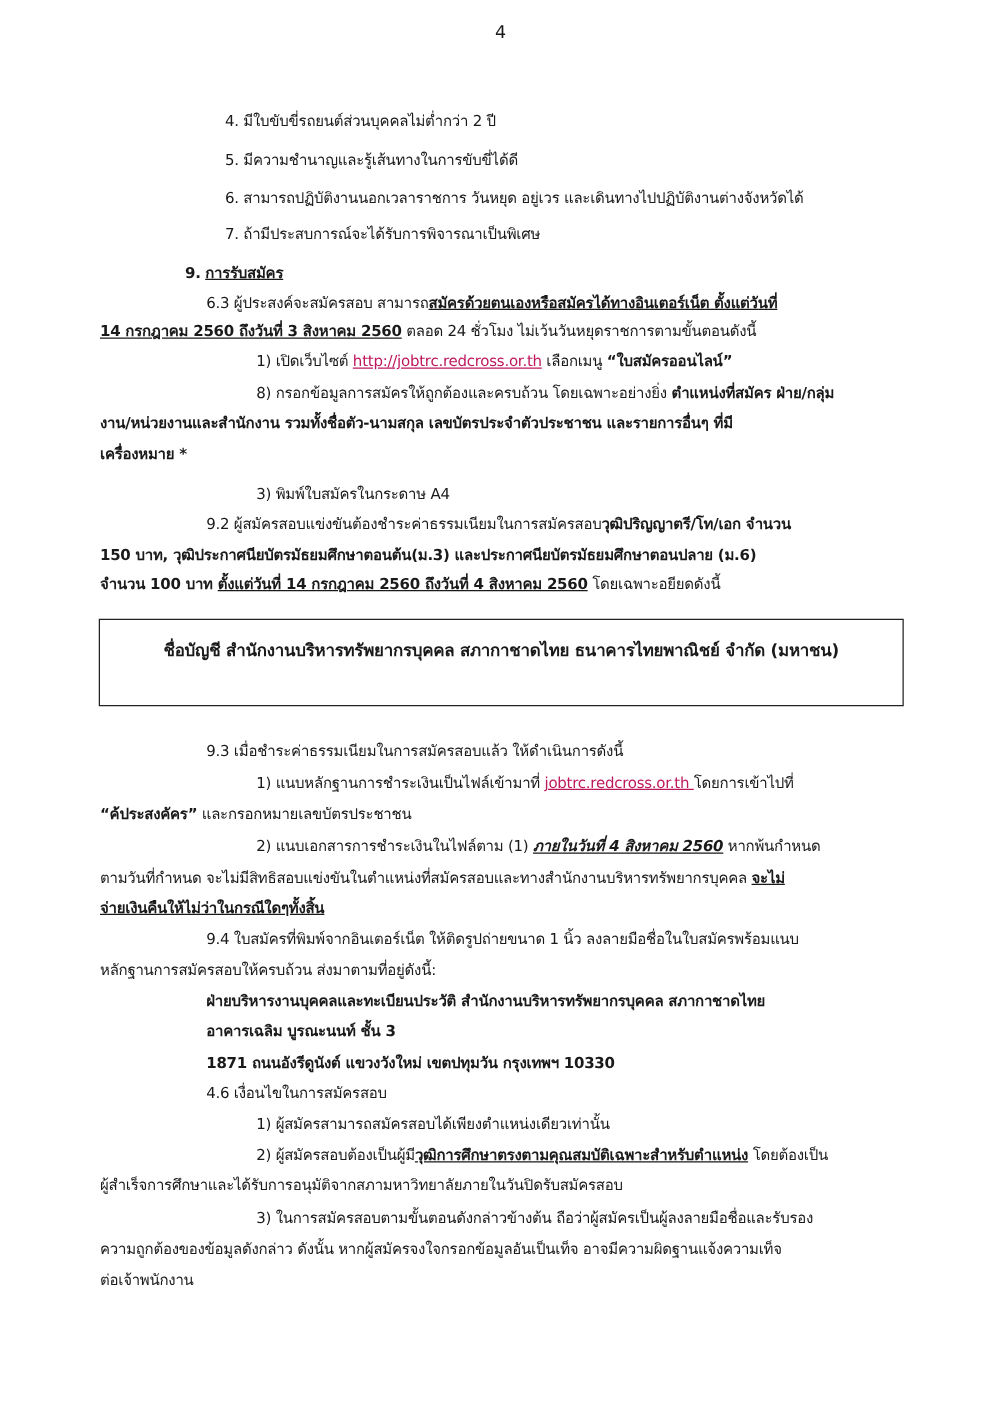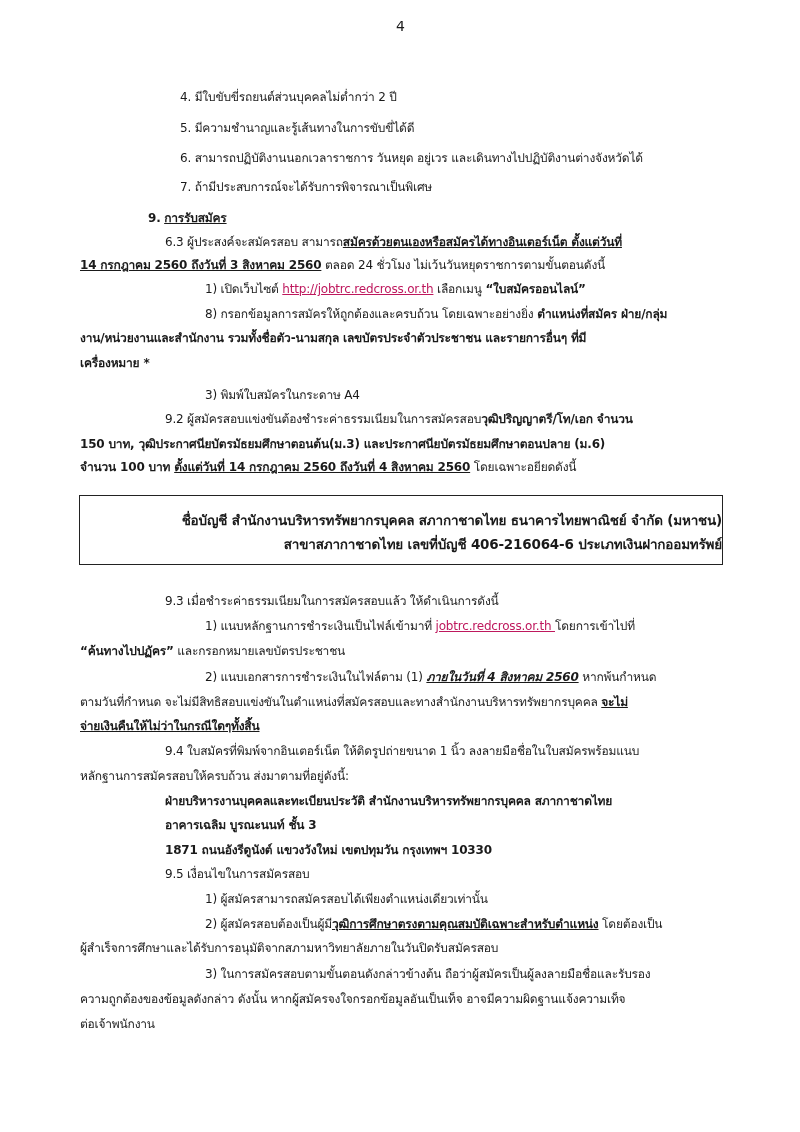--- a/index.html
+++ b/index.html
@@ -14,21 +14,21 @@
   }
   .b { font-weight: bold; }
   .u { text-decoration: underline; }
   .link { color: #be185d; text-decoration: underline; }
   .page-num { position: absolute; left: 396px; top: 18px; font-size: 14px; }
   .box {
     position: absolute; left: 79px; top: 495px; width: 644px; height: 70px;
     border: 1.5px solid #222; box-sizing: border-box;
   }
   .box .bl {
-    position: absolute; left: 0; right: 0; text-align: right; font-weight: bold;
+    position: absolute; left: 0; right: 0; text-align: center; font-weight: bold;
     font-size: 13.5px; white-space: nowrap; letter-spacing: -0.2px;
   }
 </style>
 </head>
 <body>
 
 <div class="page-num">4</div>
 
 <div class="line" style="left:180px;top:87px;">4. มีใบขับขี่รถยนต์ส่วนบุคคลไม่ต่ำกว่า 2 ปี</div>
 <div class="line" style="left:180px;top:118px;">5. มีความชำนาญและรู้เส้นทางในการขับขี่ได้ดี</div>
@@ -59,45 +59,44 @@
 <div class="line" style="left:165px;top:409px;">
   <span>9.2  ผู้สมัครสอบแข่งขันต้องชำระค่าธรรมเนียมในการสมัครสอบ</span><span class="b">วุฒิปริญญาตรี/โท/เอก จำนวน</span>
 </div>
 <div class="line b" style="left:80px;top:434px;">150 บาท,    วุฒิประกาศนียบัตรมัธยมศึกษาตอนต้น(ม.3) และประกาศนียบัตรมัธยมศึกษาตอนปลาย (ม.6)</div>
 <div class="line" style="left:80px;top:457px;">
   <span class="b">จำนวน 100 บาท  </span><span class="b u">ตั้งแต่วันที่ 14 กรกฎาคม 2560 ถึงวันที่ 4 สิงหาคม 2560</span><span>  โดยเฉพาะอยียดดังนี้</span>
 </div>
 
 <div class="box">
   <div class="bl" style="top:13px;">ชื่อบัญชี สำนักงานบริหารทรัพยากรบุคคล สภากาชาดไทย ธนาคารไทยพาณิชย์ จำกัด (มหาชน)</div>
-  <div class="bl" style="top:37px;">สาขาสภากาชาดไทย เลขที่บัญชี 406-216064-6 ประเภทเงินฝากออมทรัพย์</div>
 </div>
 
 <div class="line" style="left:165px;top:591px;">9.3 เมื่อชำระค่าธรรมเนียมในการสมัครสอบแล้ว ให้ดำเนินการดังนี้</div>
 <div class="line" style="left:205px;top:616px;">
   <span>1) แนบหลักฐานการชำระเงินเป็นไฟล์เข้ามาที่ </span><a class="link">jobtrc.redcross.or.th </a><span>โดยการเข้าไปที่</span>
 </div>
 <div class="line" style="left:80px;top:641px;">
-  <span class="b">“ค้นทางไปปฏัคร”</span><span> และกรอกหมายเลขบัตรประชาชน</span>
+  <span class="b">“ค้ประสงคัคร”</span><span> และกรอกหมายเลขบัตรประชาชน</span>
 </div>
 <div class="line" style="left:205px;top:667px;">
   <span>2) แนบเอกสารการชำระเงินในไฟล์ตาม (1)  </span><span class="b u" style="font-style:italic;text-align:right;">ภายในวันที่ 4 สิงหาคม 2560</span><span> หากพ้นกำหนด</span>
 </div>
 <div class="line" style="left:80px;top:692px;">
   <span>ตามวันที่กำหนด จะไม่มีสิทธิสอบแข่งขันในตำแหน่งที่สมัครสอบและทางสำนักงานบริหารทรัพยากรบุคคล </span><span class="b u">จะไม่</span>
 </div>
 <div class="line b u" style="left:80px;top:716px;">จ่ายเงินคืนให้ไม่ว่าในกรณีใดๆทั้งสิ้น</div>
 
 <div class="line" style="left:165px;top:741px;">9.4  ใบสมัครที่พิมพ์จากอินเตอร์เน็ต ให้ติดรูปถ่ายขนาด 1 นิ้ว ลงลายมือชื่อในใบสมัครพร้อมแนบ</div>
 <div class="line" style="left:80px;top:766px;text-align:center;">หลักฐานการสมัครสอบให้ครบถ้วน ส่งมาตามที่อยู่ดังนี้:</div>
 <div class="line b" style="left:165px;top:791px;">ฝ่ายบริหารงานบุคคลและทะเบียนประวัติ สำนักงานบริหารทรัพยากรบุคคล สภากาชาดไทย</div>
 <div class="line b" style="left:165px;top:815px;">อาคารเฉลิม บูรณะนนท์ ชั้น 3</div>
 <div class="line b" style="left:165px;top:840px;">1871 ถนนอังรีดูนังต์  แขวงวังใหม่  เขตปทุมวัน กรุงเทพฯ 10330</div>
 
-<div class="line" style="left:165px;top:864px;">9.5 เงื่อนไขในการสมัครสอบ</div>
+<div class="line" style="left:165px;top:864px;">4.6 เงื่อนไขในการสมัครสอบ</div>
 <div class="line" style="left:205px;top:889px;">1) ผู้สมัครสามารถสมัครสอบได้เพียงตำแหน่งเดียวเท่านั้น</div>
 <div class="line" style="left:205px;top:914px;">
   <span>2) ผู้สมัครสอบต้องเป็นผู้มี</span><span class="b u">วุฒิการศึกษาตรงตามคุณสมบัติเฉพาะสำหรับตำแหน่ง</span><span> โดยต้องเป็น</span>
 </div>
 <div class="line" style="left:80px;top:938px;">ผู้สำเร็จการศึกษาและได้รับการอนุมัติจากสภามหาวิทยาลัยภายในวันปิดรับสมัครสอบ</div>
 <div class="line" style="left:205px;top:964px;">3) ในการสมัครสอบตามขั้นตอนดังกล่าวข้างต้น ถือว่าผู้สมัครเป็นผู้ลงลายมือชื่อและรับรอง</div>
 <div class="line" style="left:80px;top:989px;">ความถูกต้องของข้อมูลดังกล่าว ดังนั้น หากผู้สมัครจงใจกรอกข้อมูลอันเป็นเท็จ อาจมีความผิดฐานแจ้งความเท็จ</div>
 <div class="line" style="left:80px;top:1014px;">ต่อเจ้าพนักงาน</div>
 
 </body></html>

